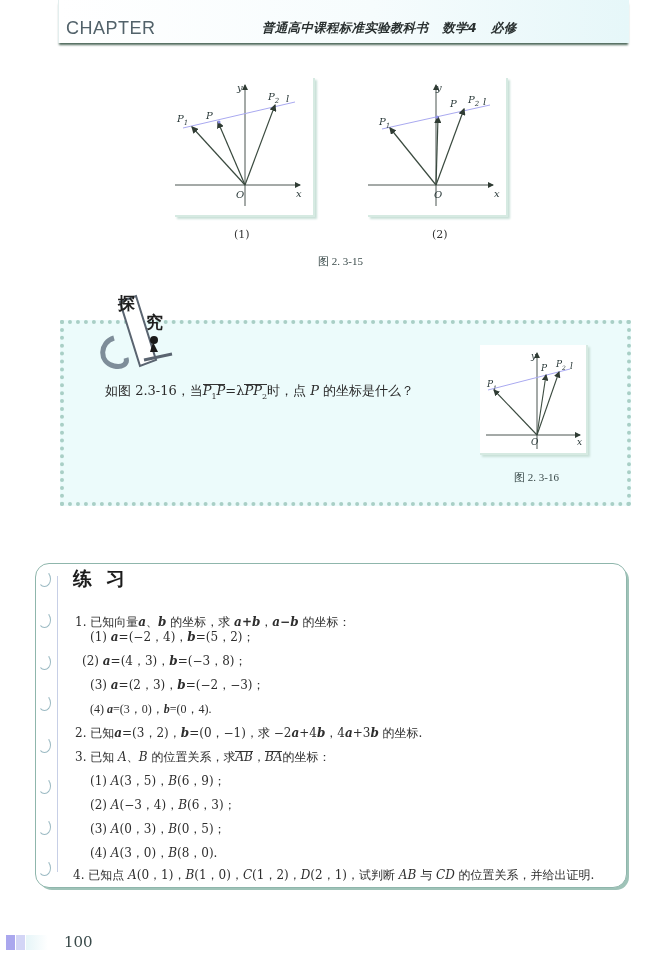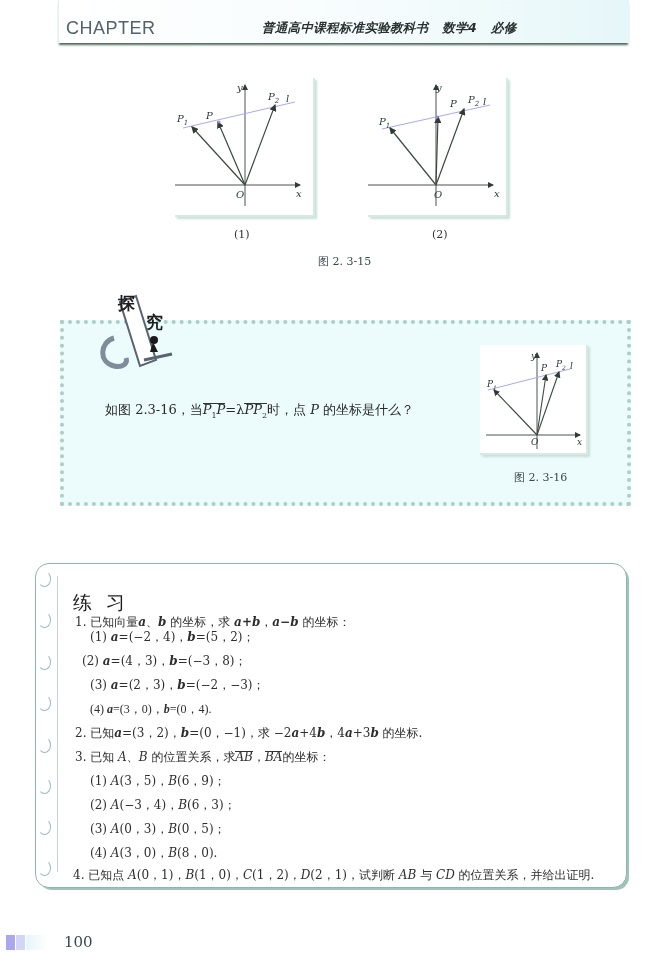--- a/index.html
+++ b/index.html
@@ -29,30 +29,30 @@
   }
 
   
   .figbox {
     background: #ffffff;
     box-shadow: 2px 2px 2px #c9e0d8;
     border-right: 2px solid #d6eae2;
     border-bottom: 2px solid #d6eae2;
   }
   .caption { font-size: 11px; color: #333; }
-  .figcap { font-size: 11px; color: #3a4a4a; }
+  .figcap { font-size: 11px; color: #3a4a4a; font-family: Liberation Serif, serif; }
 
   
   .explore {
     left: 60px; top: 320px; width: 563px; height: 178px;
     background: #ecfbfb;
     border: 4px dotted #a9cfc6;
   }
   .explore-text {
-    left: 105px; top: 382px; font-size: 13px; color: #2b2b2b; white-space: nowrap; margin-top: 19px;
+    left: 105px; top: 382px; font-size: 13px; color: #2b2b2b; white-space: nowrap;
   }
   .vec { position: relative; display: inline-block; font-style: italic; }
   .vec::before {
     content: ""; position: absolute; left: 0; right: 0; top: 1px; border-top: 1px solid #333;
   }
   .vec sub { font-size: 8px; font-style: normal; }
   .ital { font-style: italic; }
 
   
   .exercise {
@@ -63,22 +63,22 @@
     background: #ffffff;
   }
   .ring {
     width: 11px; height: 14px; border: 1.5px solid #9ab9c2;
     border-left-color: transparent; border-top-color: transparent;
     border-radius: 50%;
     left: 38px;
   }
   .spine { left: 57px; top: 576px; width: 1px; height: 296px; background: #c7cfe6; }
   .ex-title {
-    left: 73px; top: 566px; font-family: "DejaVu Sans", sans-serif; font-weight: normal;
-    font-size: 19px; color: #1b1b1b; letter-spacing: 14px; margin-top: 24px;
+    left: 73px; top: 566px; font-family: "DejaVu Sans", sans-serif; font-weight: bold;
+    font-size: 19px; color: #1b1b1b; letter-spacing: 14px;
   }
   .ex-line { font-size: 12px; color: #2e2e2e; white-space: nowrap; }
   .ex-line .b { font-weight: bold; font-style: italic; }
   .ex-line .i { font-style: italic; }
 
   
   .pg-block { top: 935px; width: 9px; height: 15px; }
   .pg-num { left: 64px; top: 933px; font-size: 15px; color: #3a4a4a; }
 </style>
 </head>

